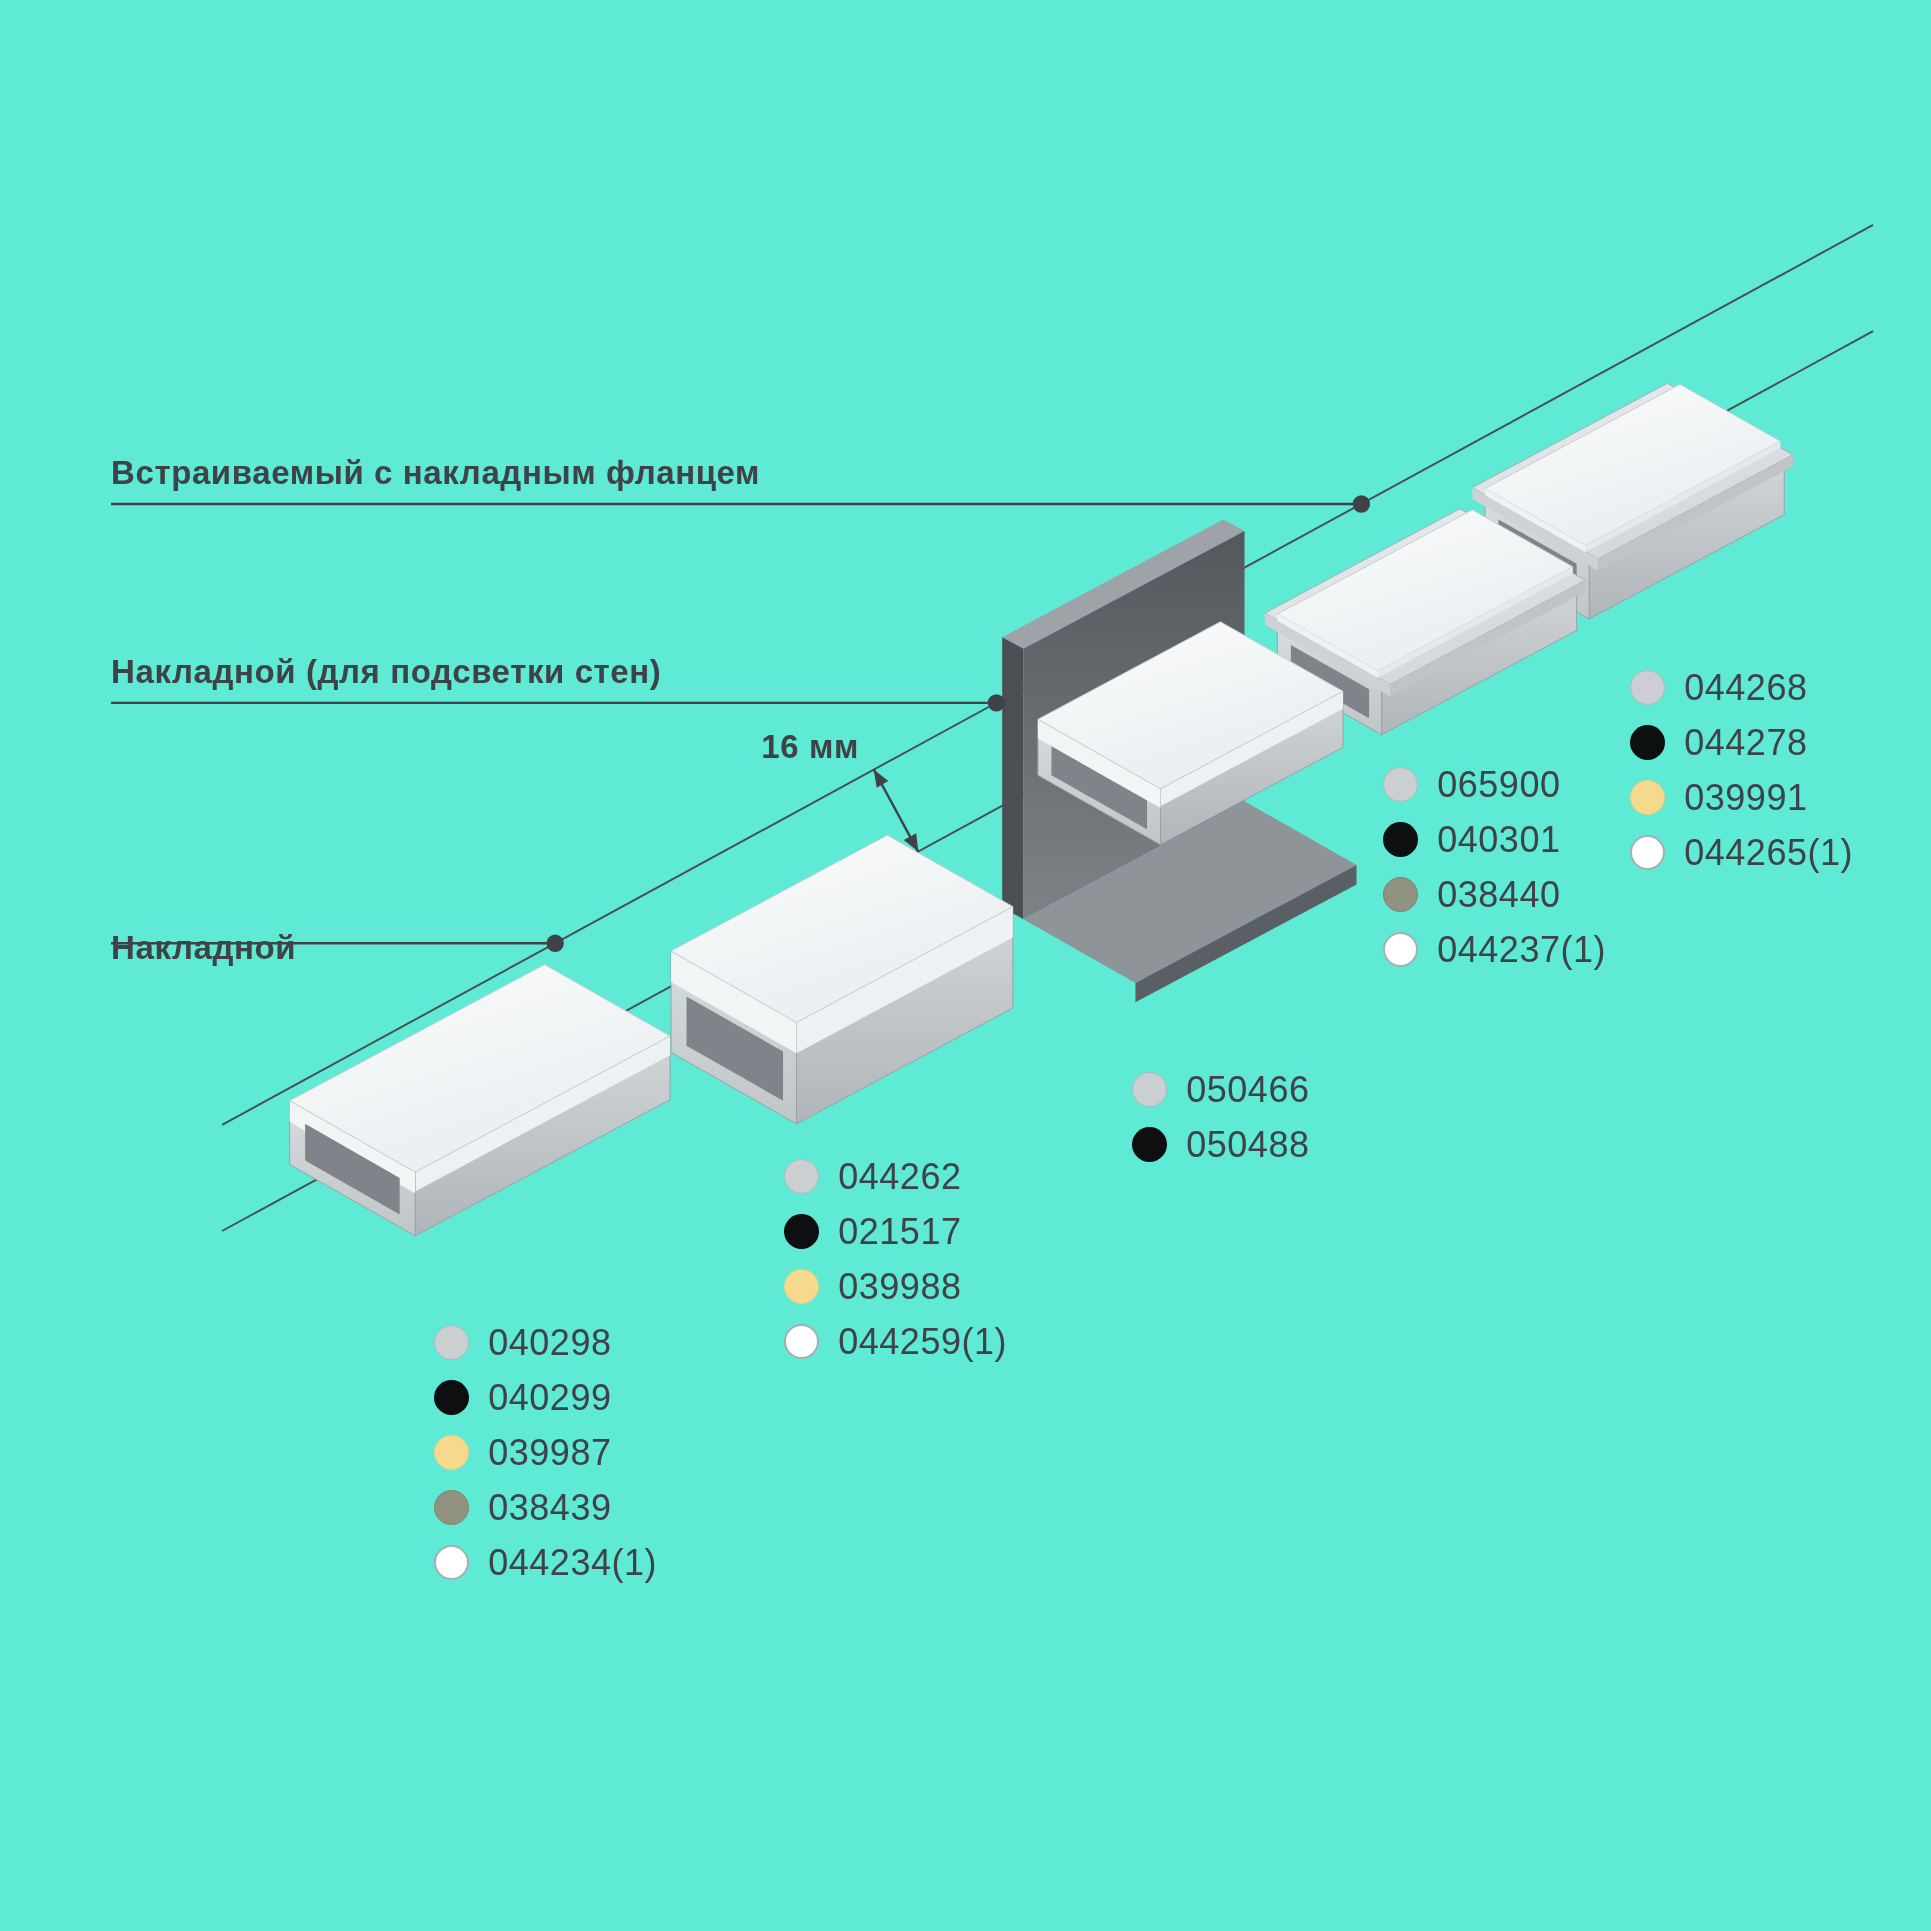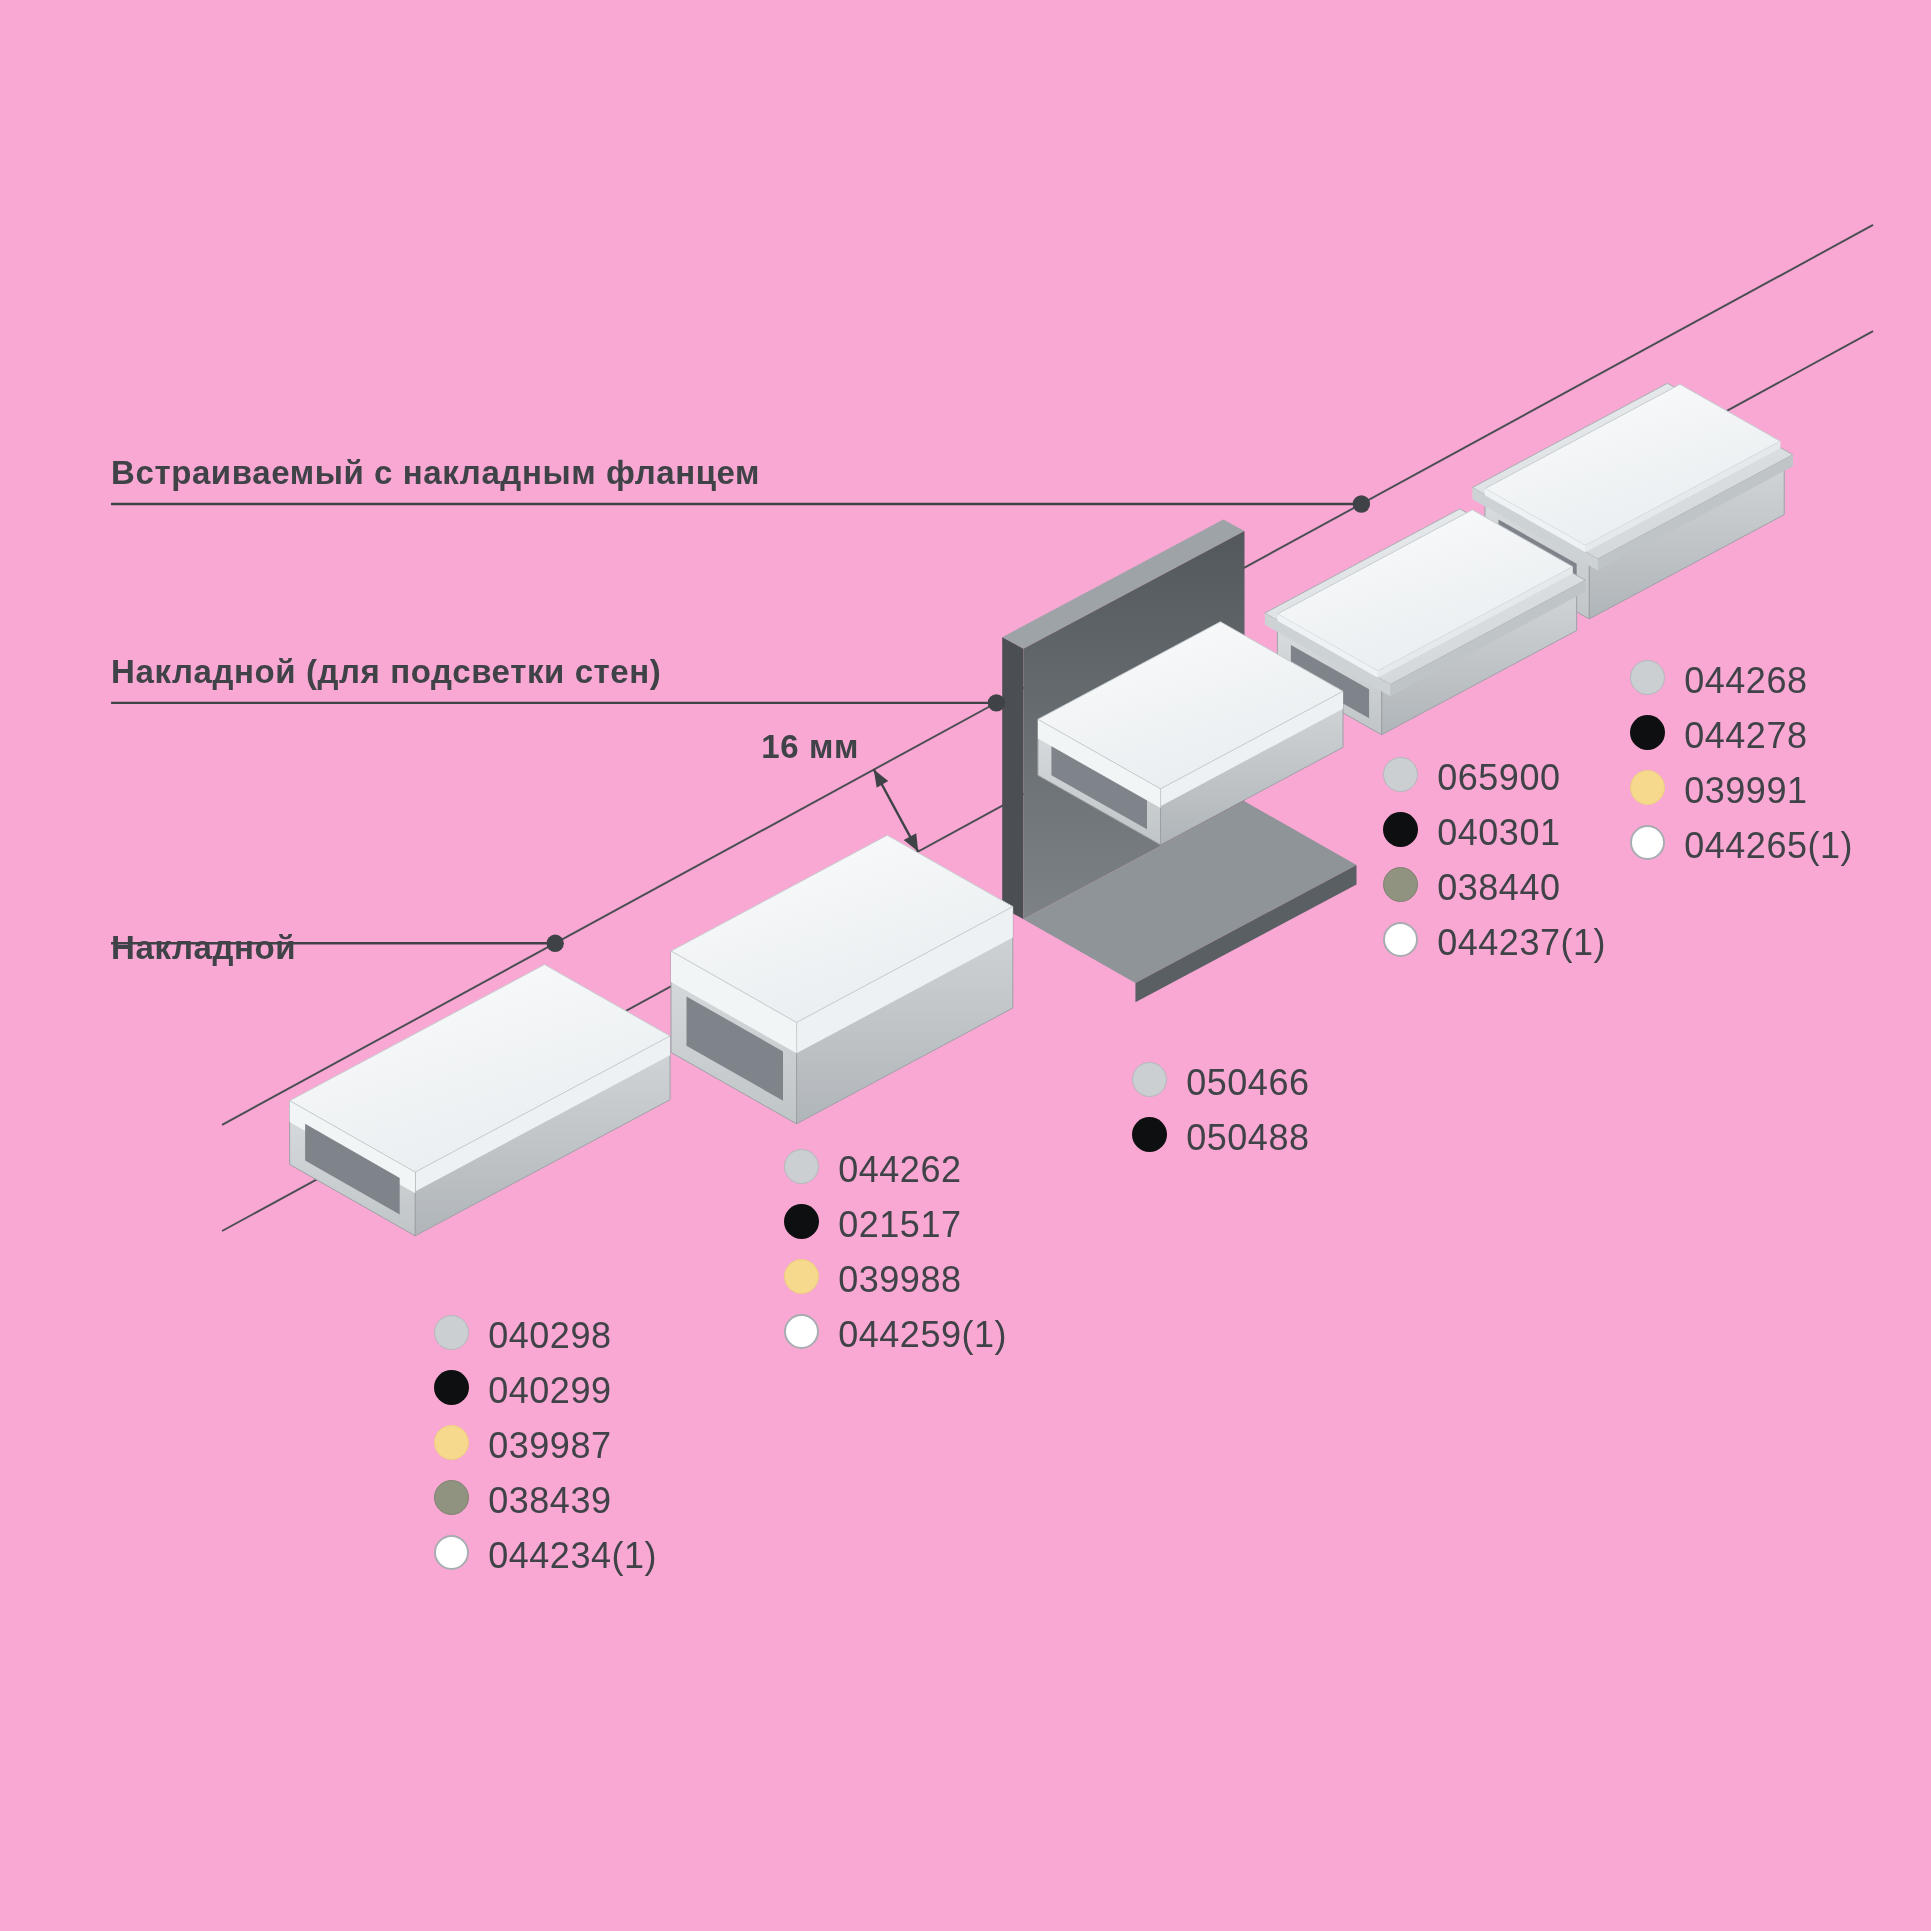--- a/index.html
+++ b/index.html
@@ -1,22 +1,22 @@
 <!DOCTYPE html>
 <html><head>
 <meta charset="utf-8">
 <style>
   html,body{margin:0;padding:0;background:#ffffff;}
-  #canvas{position:relative;width:1931px;height:1931px;background:#f9a8d4;overflow:hidden;
+  #canvas{position:relative;width:1931px;height:1931px;background:#5eead4;overflow:hidden;
           font-family:"Liberation Sans", sans-serif;color:#3f4347;}
   #scene{position:absolute;left:0;top:0;}
   .section-label{position:absolute;font-size:33px;font-weight:700;letter-spacing:0.6px;color:#3f4347;white-space:nowrap;}
   .dim-label{position:absolute;font-size:33px;font-weight:700;letter-spacing:0.6px;color:#3f4347;text-align:right;}
   .code-group{position:absolute;display:flex;flex-direction:column;}
-  .code-row{display:flex;align-items:flex-start;height:55px;gap:19.3px;}
+  .code-row{display:flex;align-items:center;height:55px;gap:19.3px;}
   .dot{width:35px;height:35px;border-radius:50%;flex:0 0 auto;box-sizing:border-box;}
   .dot-gray{background:#cbcfd2;border:1.9px solid #b3b8bb;}
   .dot-black{background:#0e0f10;}
   .dot-yellow{background:#f7d98d;border:1.9px solid #ecce81;}
   .dot-olive{background:#8f9380;border:1.9px solid #7f8370;}
   .dot-white{background:#ffffff;border:2.9px solid #a8adb1;}
   .code-text{font-size:36px;font-weight:500;color:#3f4347;letter-spacing:0.5px;white-space:nowrap;}
 </style>
 </head>
 <body>

